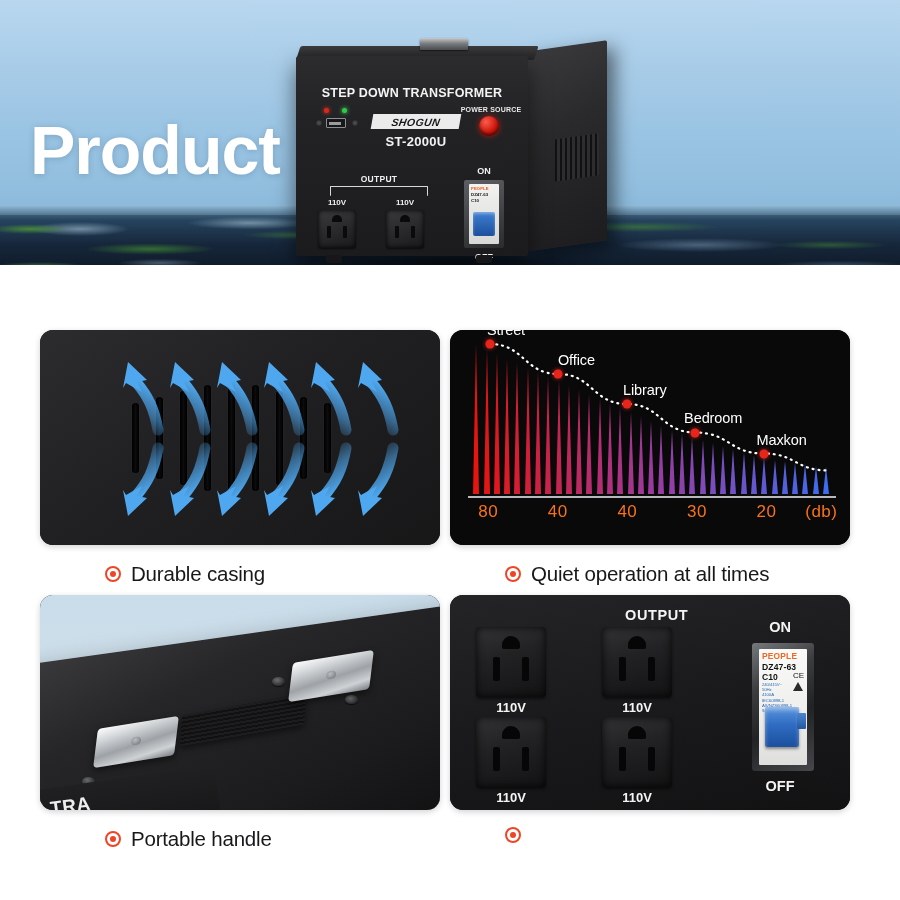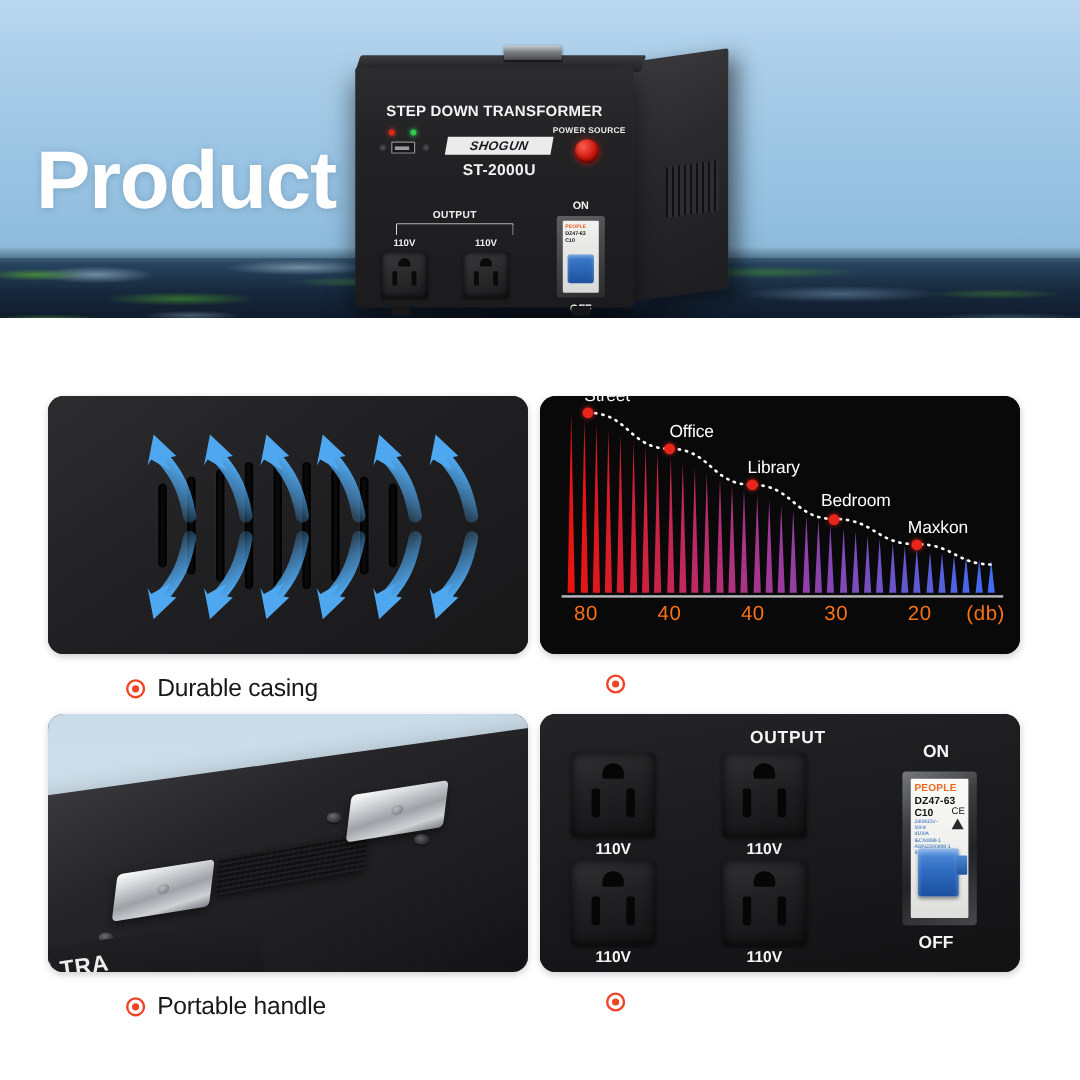--- a/index.html
+++ b/index.html
@@ -546,20 +546,21 @@
               <div class="tick" style="left: 107.84px;">40</div>
               <div class="tick" style="left: 177.38px;">40</div>
               <div class="tick" style="left: 246.92px;">30</div>
               <div class="tick" style="left: 316.46px;">20</div>
               <div class="tick" style="left: 371.36px;">(db)</div>
             </div>
         </div>
       </div>
       <div class="caption">
         <span class="bullet"></span>
+        <span>Quiet operation at all times</span>
       </div>
     </div>
 
     <div class="cell c3">
       <div class="panel">
         <div class="p3-bg"></div>
         <div class="lid"></div>
         <div class="hscrew" style="left:232px;top:82px;"></div>
         <div class="hscrew" style="left:305px;top:100px;"></div>
         <div class="hscrew" style="left:42px;top:182px;"></div>

